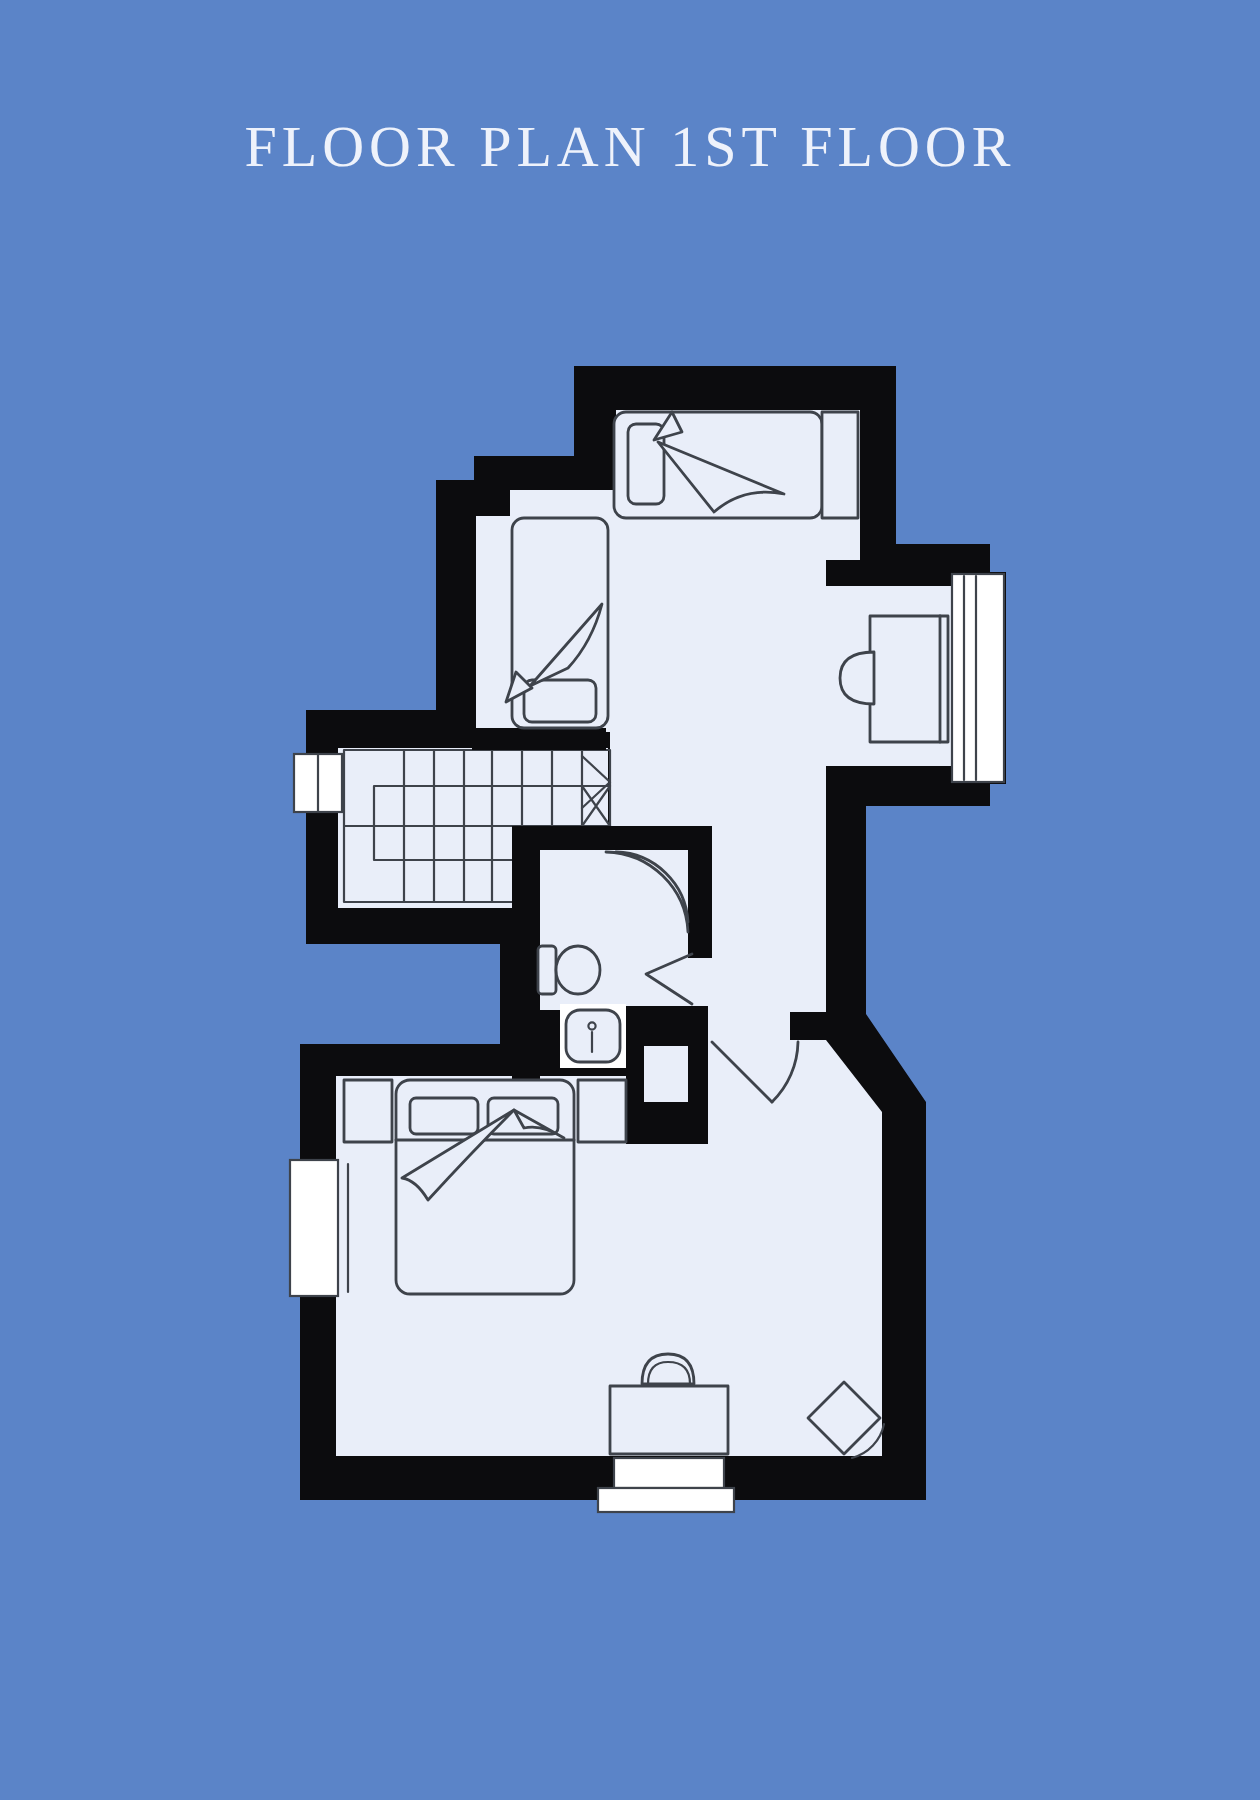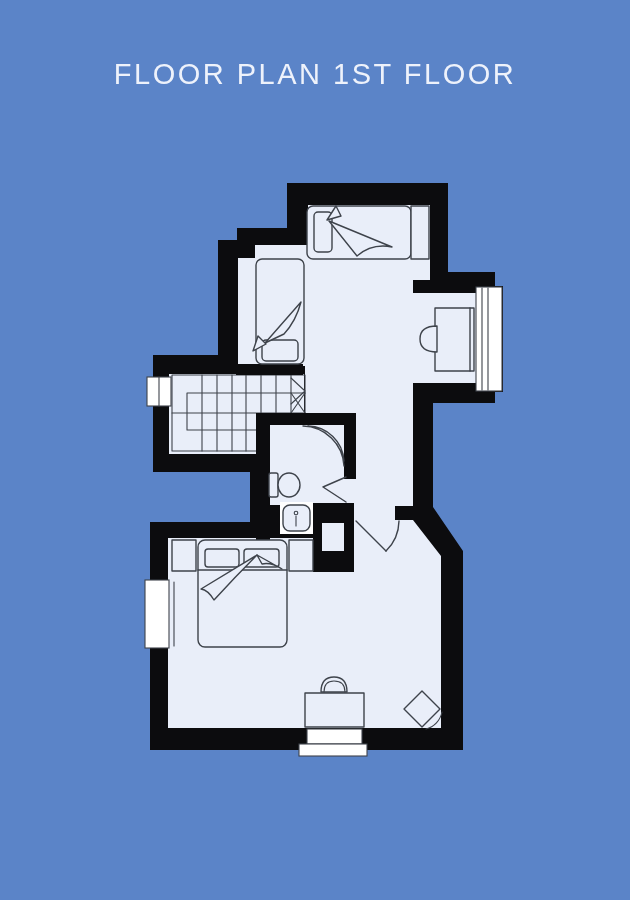--- a/index.html
+++ b/index.html
@@ -2,21 +2,21 @@
 <html style="--background: #5b84c8; --floor: #e9eef9; --wall: #0c0c0e; --furniture_line: #3e434b; --window: #ffffff; --title_text: #eef2fb;"><head>
 <meta charset="utf-8">
 <style>
   :root{
     --background:#5b84c8; --floor:#e9eef9; --wall:#0c0c0e;
     --furniture_line:#3e434b; --window:#ffffff; --title_text:#eef2fb;
   }
   html,body{margin:0;padding:0;}
   body{background:var(--background);}
   .stage{position:relative;width:630px;height:900px;background:var(--background);overflow:hidden;
-         font-family:Liberation Sans, sans-serif;}
+         font-family:Liberation Serif, serif;}
   .title{position:absolute;top:58px;left:0;width:100%;text-align:center;
          color:var(--title_text);font-size:29px;font-weight:400;letter-spacing:2.5px;}
   svg{position:absolute;left:0;top:0;}
   .wall{fill:var(--wall);stroke:none;}
   .floor{fill:var(--floor);stroke:none;}
   .fl{fill:none;stroke:var(--furniture_line);stroke-width:1.4;stroke-linejoin:round;stroke-linecap:round;}
   .flf{fill:var(--floor);stroke:var(--furniture_line);stroke-width:1.4;stroke-linejoin:round;}
   .thin{stroke-width:1.1;}
   .win{fill:var(--window);stroke:var(--furniture_line);stroke-width:1.1;}
   .winplain{fill:var(--window);stroke:none;}

